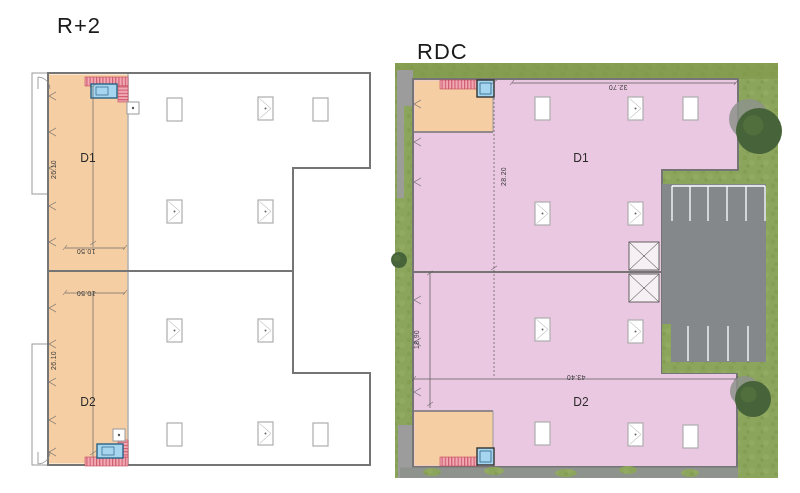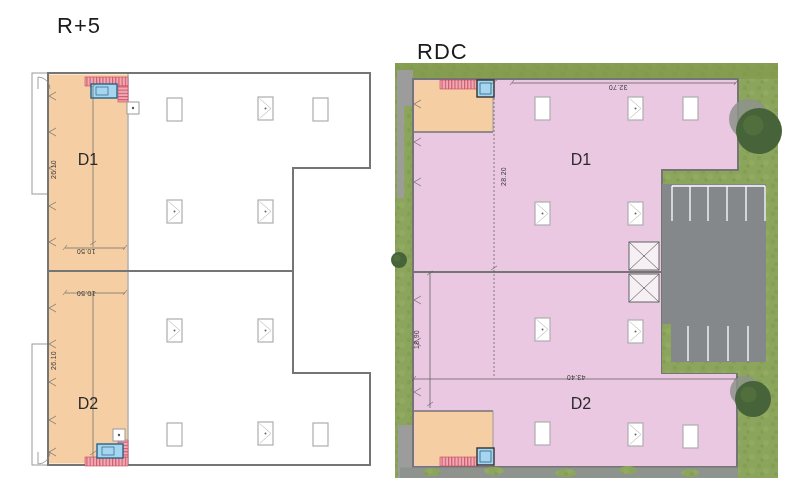--- a/index.html
+++ b/index.html
@@ -1,20 +1,20 @@
 <!DOCTYPE html>
 <html><head>
 <meta charset="utf-8">
 <style>
   html,body{margin:0;padding:0;background:#ffffff;}
   #stage{position:relative;width:800px;height:493px;background:#fff;overflow:hidden;
          font-family:"Liberation Sans",sans-serif;}
   #drawing{position:absolute;left:0;top:0;}
   .plan-title{position:absolute;font-size:22px;color:#1b1b1b;letter-spacing:1px;z-index:3;}
-  .unit-label{position:absolute;width:48px;text-align:center;font-size:16px;color:#2a2a2a;z-index:3;}
+  .unit-label{position:absolute;width:48px;text-align:center;font-size:12px;color:#2a2a2a;z-index:3;}
   .dim{position:absolute;font-size:7px;color:#3a3a3a;white-space:nowrap;z-index:3;letter-spacing:.3px;}
   .rot90{transform:rotate(-90deg);transform-origin:0 0;}
   .rot180{transform:rotate(180deg);text-align:center;}
 </style>
 </head>
 <body>
 
 <div id="stage">
 
   <svg id="drawing" width="800" height="493" viewBox="0 0 800 493">
@@ -265,21 +265,21 @@
           <path d="M414,104 l7,-4 M414,104 l7,4"></path>
           <path d="M414,142 l7,-4 M414,142 l7,4"></path>
           <path d="M414,182 l7,-4 M414,182 l7,4"></path>
           <path d="M414,300 l7,-4 M414,300 l7,4"></path>
           <path d="M414,342 l7,-4 M414,342 l7,4"></path>
           <path d="M414,392 l7,-4 M414,392 l7,4"></path>
         </g>
       </g>
   </svg>
 
-  <div class="plan-title" style="left:57px;top:13px;">R+5</div>
+  <div class="plan-title" style="left:57px;top:13px;">R+2</div>
   <div class="plan-title" style="left:417px;top:23px;margin-top:16px;">RDC</div>
 
   <div class="unit-label" style="left:64px;top:151px;">D1</div>
   <div class="unit-label" style="left:64px;top:395px;">D2</div>
   <div class="unit-label" style="left:557px;top:151px;">D1</div>
   <div class="unit-label" style="left:557px;top:395px;">D2</div>
 
   <div class="dim rot90" style="left:50px;top:179px;">26.10</div>
   <div class="dim rot90" style="left:50px;top:370px;">26.10</div>
   <div class="dim rot180" style="left:68px;top:248px;width:36px;">10.50</div>

